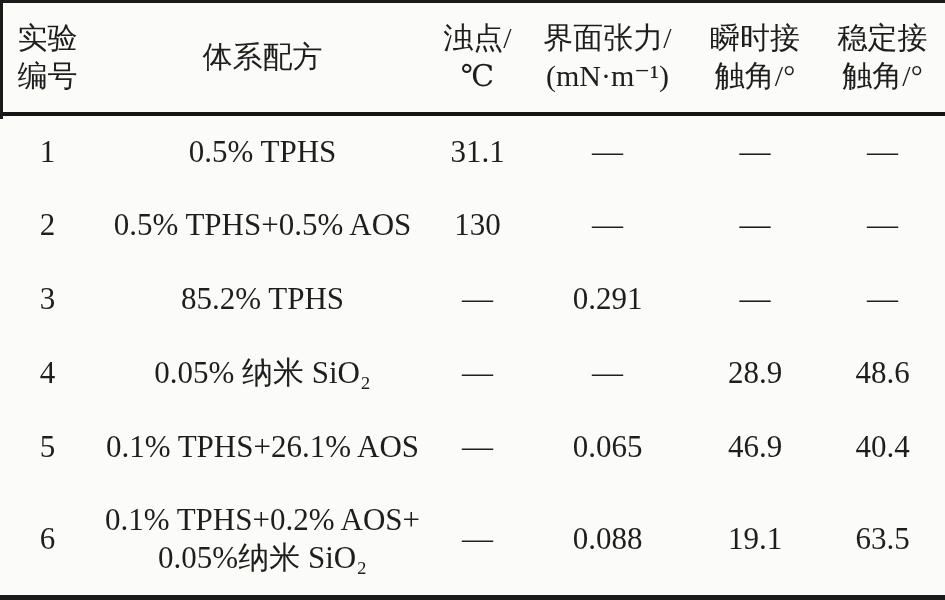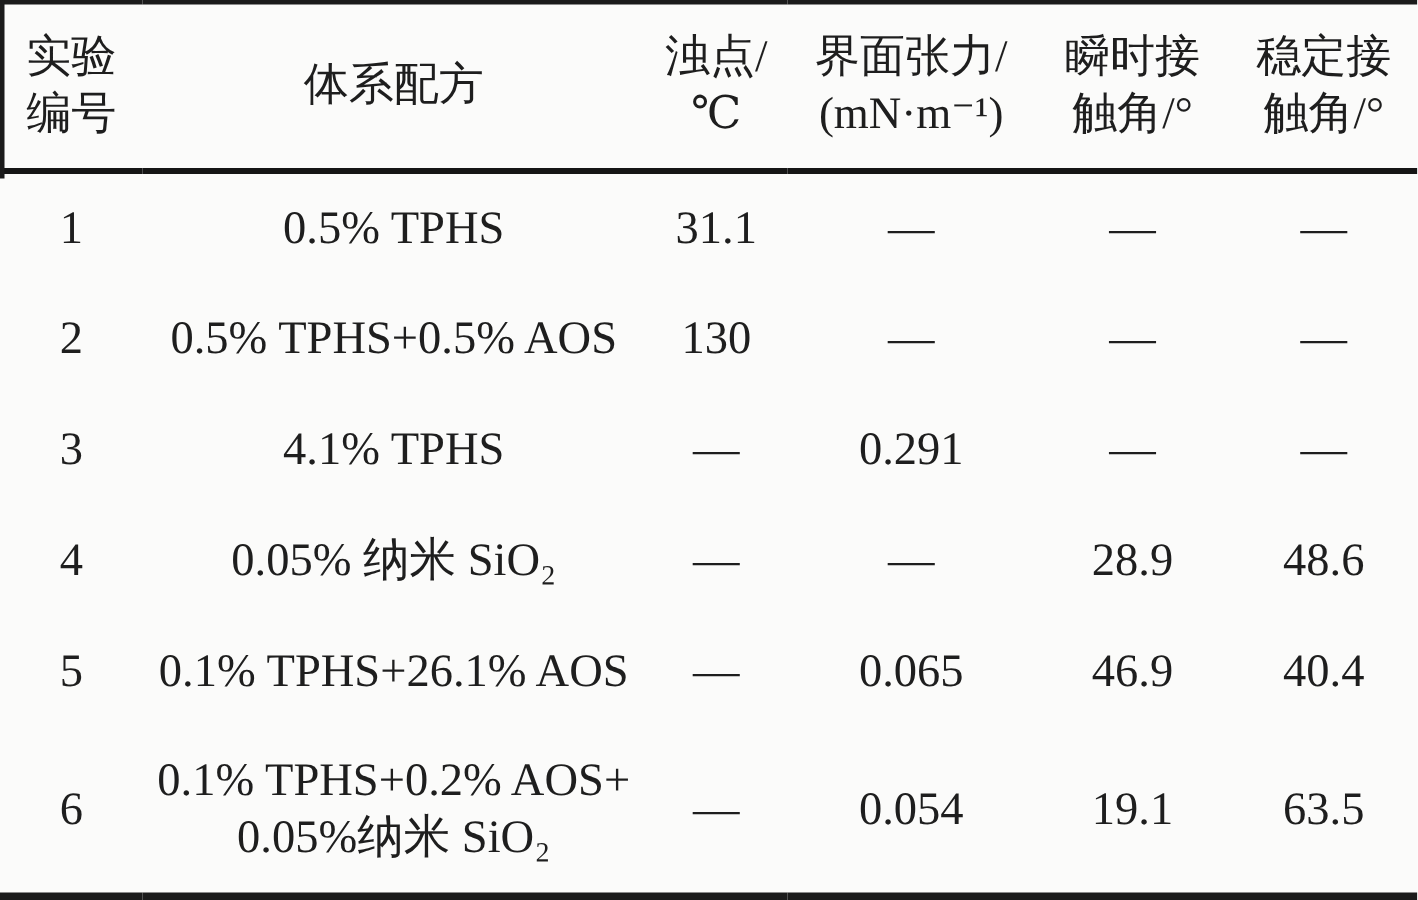--- a/index.html
+++ b/index.html
@@ -120,21 +120,21 @@
       <tr>
         <td>2</td>
         <td>0.5% TPHS+0.5% AOS</td>
         <td>130</td>
         <td>—</td>
         <td>—</td>
         <td>—</td>
       </tr>
       <tr>
         <td>3</td>
-        <td>4.1% TPHS</td>
+        <td>85.2% TPHS</td>
         <td>—</td>
         <td>0.291</td>
         <td>—</td>
         <td>—</td>
       </tr>
       <tr>
         <td>4</td>
         <td>0.05% 纳米 SiO₂</td>
         <td>—</td>
         <td>—</td>
@@ -149,19 +149,19 @@
         <td>46.9</td>
         <td>40.4</td>
       </tr>
       <tr class="tall">
         <td>6</td>
         <td>
           <span>0.1% TPHS+0.2% AOS+</span>
           <span>0.05%纳米 SiO₂</span>
         </td>
         <td>—</td>
-        <td>0.054</td>
+        <td>0.088</td>
         <td>19.1</td>
         <td>63.5</td>
       </tr>
     </tbody>
   </table>
 </div>
 
 </body></html>

